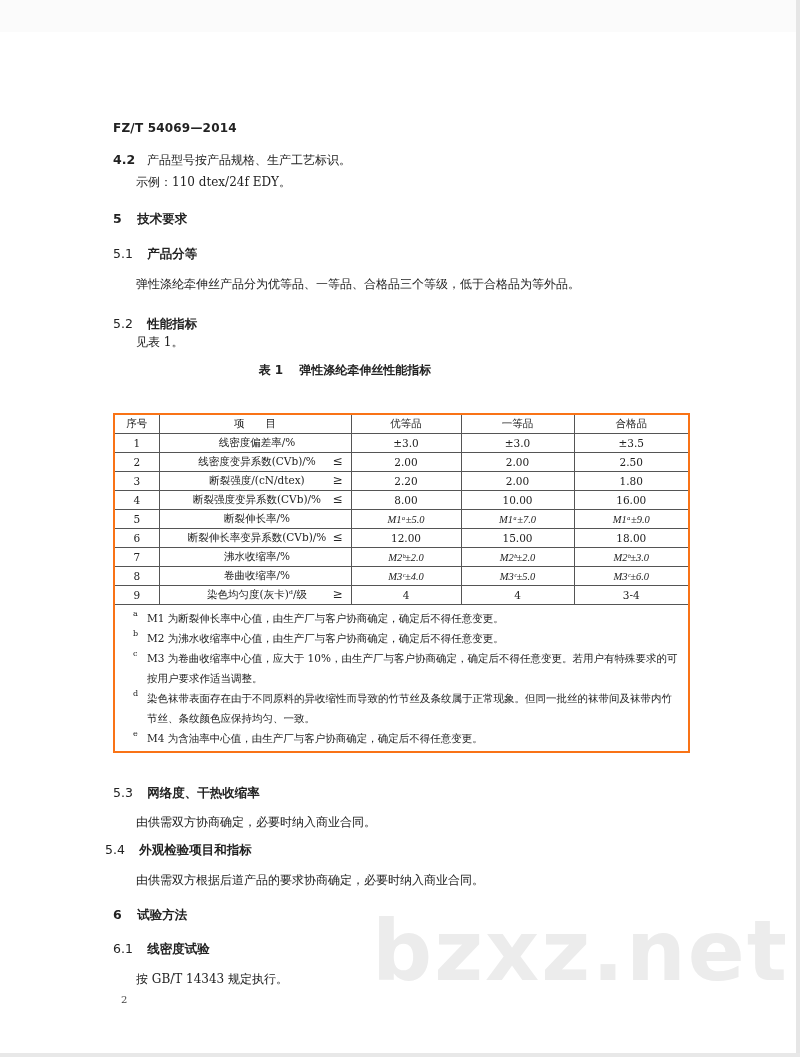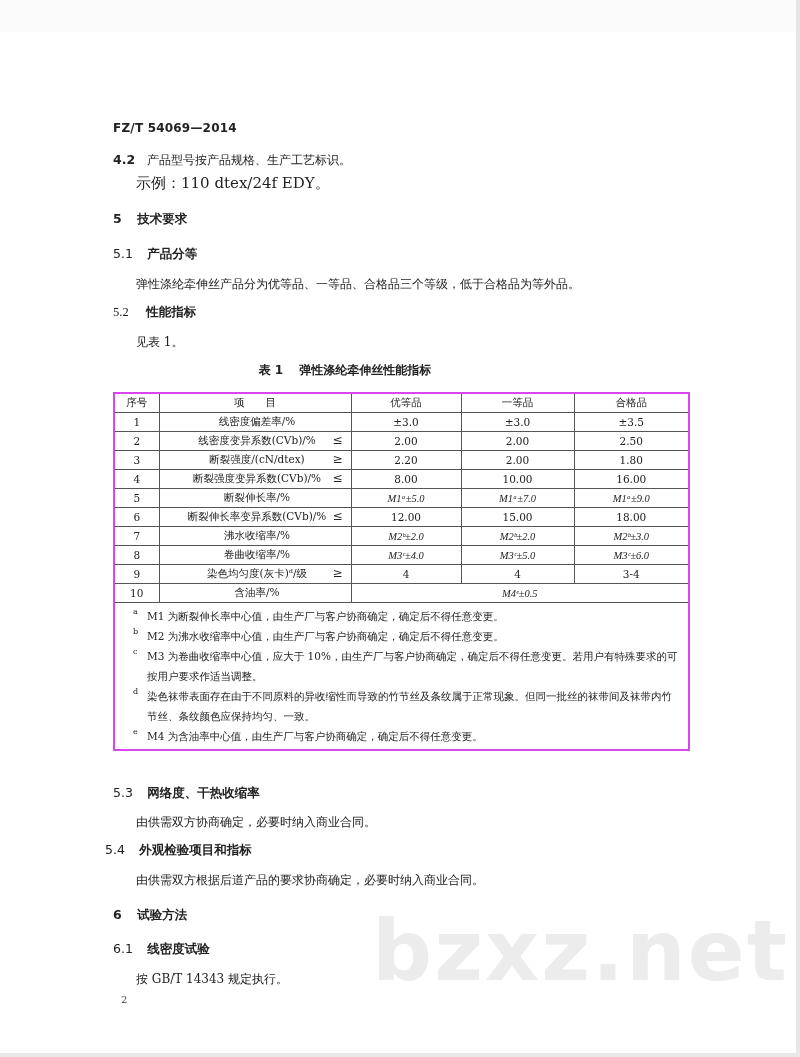--- a/index.html
+++ b/index.html
@@ -12,34 +12,34 @@
   .topband { position: absolute; left: 0; top: 0; width: 797px; height: 32px; background: #fbfbfb; }
   .edge-right { position: absolute; left: 796px; top: 0; width: 4px; height: 1057px; background: #e6e6e6; }
   .edge-bottom { position: absolute; left: 0; top: 1053px; width: 800px; height: 4px; background: #e8e8e8; }
 
   .abs { position: absolute; white-space: nowrap; }
   .std-code { left: 113px; top: 121px; font-family: "DejaVu Sans", "Liberation Sans", sans-serif; font-weight: bold; font-size: 12px; letter-spacing: 0.2px; text-align: center; }
   .clause { font-family: "DejaVu Sans", "Liberation Sans", sans-serif; font-weight: bold; font-size: 12.5px; }
   .clause .num { display: inline-block; min-width: 30px; font-weight: normal; }
   .clause.lvl1 .num { min-width: 20px; font-weight: bold; }
   .body-text { font-size: 12px; }
-  .small-text { font-size: 15px; }
+  .small-text { font-size: 12px; }
 
   .table-caption { left: 0; width: 690px; top: 362px; text-align: center; font-family: "DejaVu Sans", "Liberation Sans", sans-serif; font-weight: bold; font-size: 12px; }
   .table-caption span { margin: 0 6px; }
 
   table.spec {
     position: absolute; left: 113px; top: 392px; width: 575px;
     border-collapse: collapse; font-size: 10.5px; table-layout: fixed;
   }
   table.spec td, table.spec th {
     border: 1px solid #555; height: 18px; padding: 0 4px;
     font-weight: normal; text-align: center; vertical-align: middle;
   }
-  table.spec { border: 2px solid #d946ef; }
+  table.spec { border: 2px solid #f97316; margin-top: 21px; }
   table.spec th { font-family: "DejaVu Sans", "Liberation Sans", sans-serif; font-size: 10.5px; }
   table.spec td.item { text-align: center; padding-left: 8px; position: relative; }
   table.spec td.item .op { position: absolute; right: 8px; top: 1px; font-size: 12px; }
   table.spec td.note-cell { text-align: left; padding: 3px 10px 3px 10px; height: auto; border-top: 1.5px solid #333; }
   .note { position: relative; padding-left: 22px; line-height: 20px; font-size: 10.5px; white-space: normal; }
   .note .mark { position: absolute; left: 8px; top: -4px; font-size: 8px; }
   .it { font-style: italic; font-family: Liberation Serif, serif; }
 
   .watermark {
     left: 372px; top: 902px; font-family: "DejaVu Sans", "Liberation Sans", sans-serif;
@@ -66,21 +66,21 @@
   <span class="num">5</span>
   <span>技术要求</span>
 </div>
 
 <div class="abs clause" style="left:113px; top:246px;">
   <span class="num">5.1</span>
   <span>产品分等</span>
 </div>
 <div class="abs body-text" style="left:136px; top:276px;">弹性涤纶牵伸丝产品分为优等品、一等品、合格品三个等级，低于合格品为等外品。</div>
 
-<div class="abs clause" style="left:113px; top:304px;font-family:Liberation Serif, serif;">
+<div class="abs clause" style="left:113px; top:316px;">
   <span class="num">5.2</span>
   <span>性能指标</span>
 </div>
 <div class="abs body-text" style="left:136px; top:334px;">见表 1。</div>
 
 <div class="abs table-caption">
   <span>表 1</span>
   <span>弹性涤纶牵伸丝性能指标</span>
 </div>
 
@@ -159,25 +159,20 @@
       <td class="it">M3ᶜ±6.0</td>
     </tr>
     <tr>
       <td>9</td>
       <td class="item"><span>染色均匀度(灰卡)ᵈ/级</span><span class="op">≥</span></td>
       <td>4</td>
       <td>4</td>
       <td>3-4</td>
     </tr>
     <tr>
-      <td>10</td>
-      <td class="item"><span>含油率/%</span><span class="op"></span></td>
-      <td colspan="3" class="it">M4ᵉ±0.5</td>
-    </tr>
-    <tr>
       <td colspan="5" class="note-cell">
         <div class="note"><span class="mark">a</span><span>M1 为断裂伸长率中心值，由生产厂与客户协商确定，确定后不得任意变更。</span></div>
         <div class="note"><span class="mark">b</span><span>M2 为沸水收缩率中心值，由生产厂与客户协商确定，确定后不得任意变更。</span></div>
         <div class="note"><span class="mark">c</span><span>M3 为卷曲收缩率中心值，应大于 10%，由生产厂与客户协商确定，确定后不得任意变更。若用户有特殊要求的可按用户要求作适当调整。</span></div>
         <div class="note"><span class="mark">d</span><span>染色袜带表面存在由于不同原料的异收缩性而导致的竹节丝及条纹属于正常现象。但同一批丝的袜带间及袜带内竹节丝、条纹颜色应保持均匀、一致。</span></div>
         <div class="note"><span class="mark">e</span><span>M4 为含油率中心值，由生产厂与客户协商确定，确定后不得任意变更。</span></div>
       </td>
     </tr>
   </tbody>
 </table>

